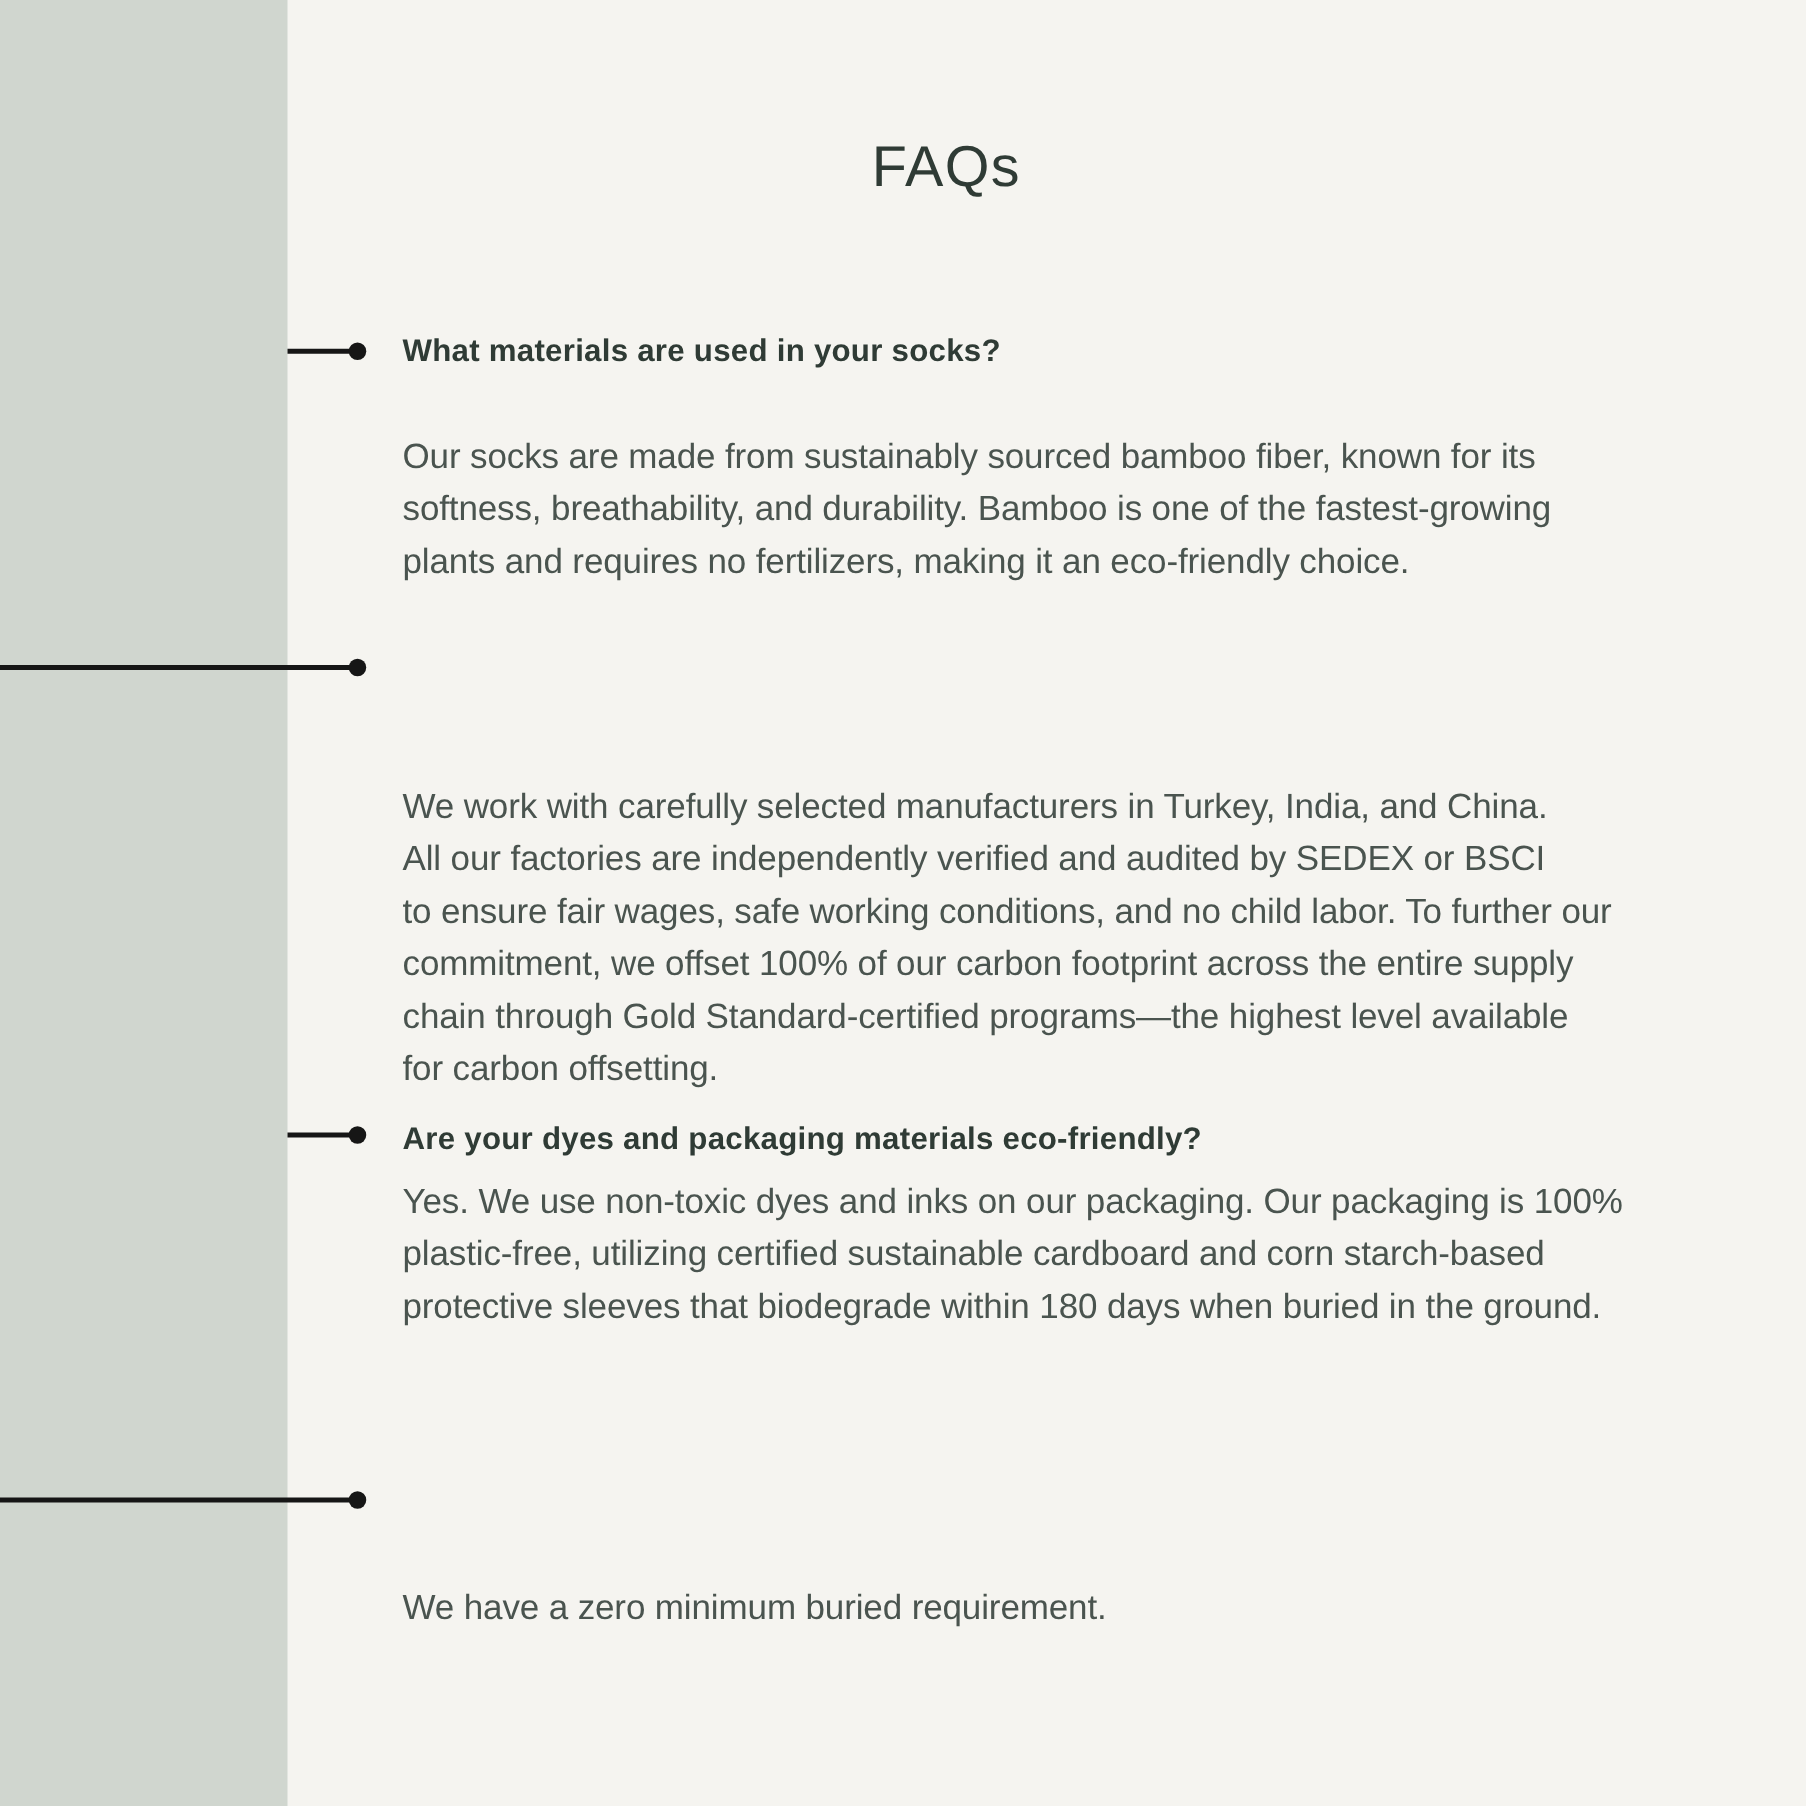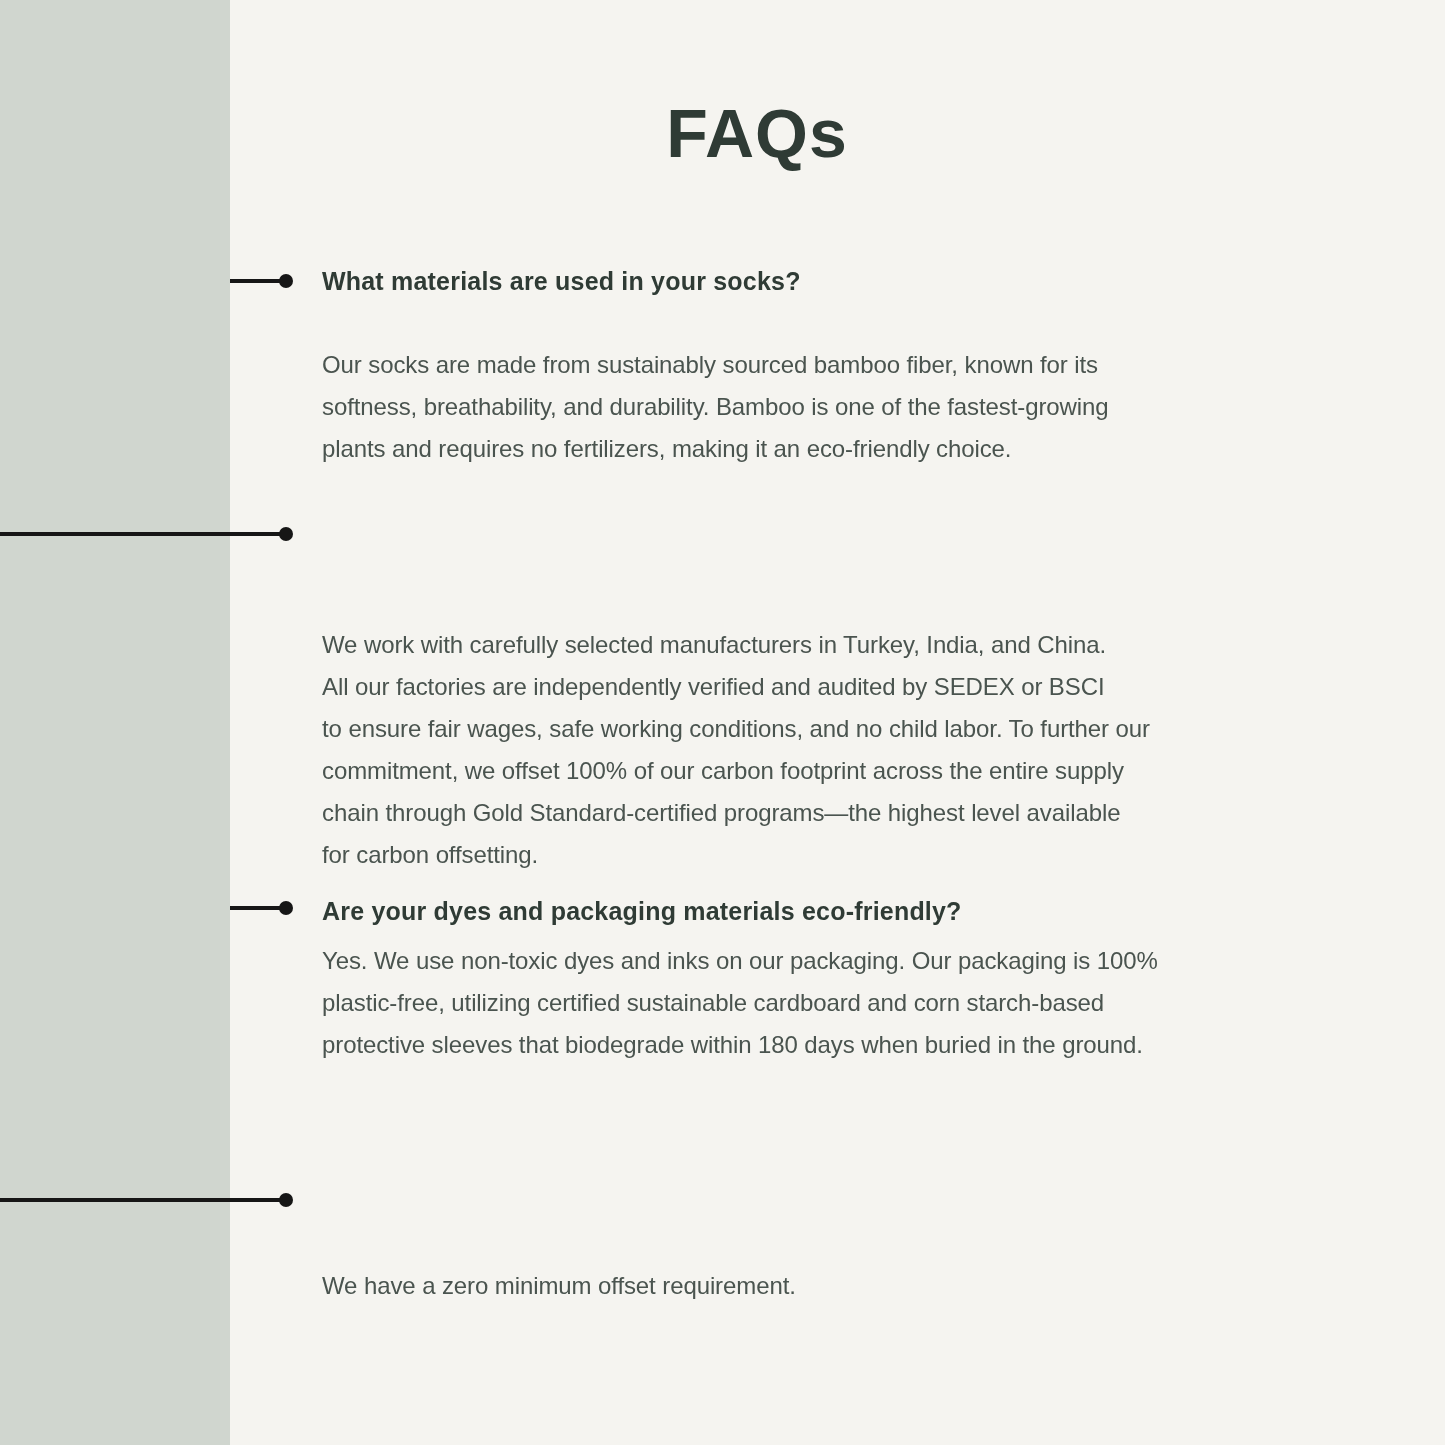--- a/index.html
+++ b/index.html
@@ -22,22 +22,22 @@
   .sidebar {
     position: absolute; left: 0; top: 0;
     width: 230px; height: 1445px;
     background: var(--sidebar);
   }
 
   .title {
     position: absolute;
     top: 103px; left: 757px;
     transform: translateX(-50%);
-    font-size: 68px; line-height: 60px;
-    font-weight: bold;
+    font-size: 46px; line-height: 60px;
+    font-weight: normal;
     letter-spacing: 1px;
     color: var(--heading);
     white-space: nowrap;
   }
 
   .connector {
     position: absolute;
     height: 3.5px;
     background: var(--line);
   }
@@ -65,21 +65,21 @@
   }
   .q0 { top: 264px; }
   .q1 { top: 519px; }
   .q2 { top: 894px; }
   .q3 { top: 1187px; }
 
   .answer {
     position: absolute;
     left: 322px;
     width: 1110px;
-    font-size: 24px; line-height: 42px;
+    font-size: 28px; line-height: 42px;
     font-weight: 300;
     letter-spacing: -0.1px;
     color: var(--body-text);
     white-space: pre-line;
   }
   .a0 { top: 344px; }
   .a1 { top: 624px; }
   .a2 { top: 940px; }
   .a3 { top: 1265px; }
 </style>
@@ -114,15 +114,15 @@
     <span class="dot"></span>
   </div>
   <h2 class="question q2">Are your dyes and packaging materials eco-friendly?</h2>
   <p class="answer a2">Yes. We use non-toxic dyes and inks on our packaging. Our packaging is 100%
 plastic-free, utilizing certified sustainable cardboard and corn starch-based
 protective sleeves that biodegrade within 180 days when buried in the ground.</p>
 
   <div class="connector c3">
     <span class="dot"></span>
   </div>
-  <p class="answer a3">We have a zero minimum offset requirement.</p>
+  <p class="answer a3">We have a zero minimum buried requirement.</p>
 
 </div>
 
 </body></html>

